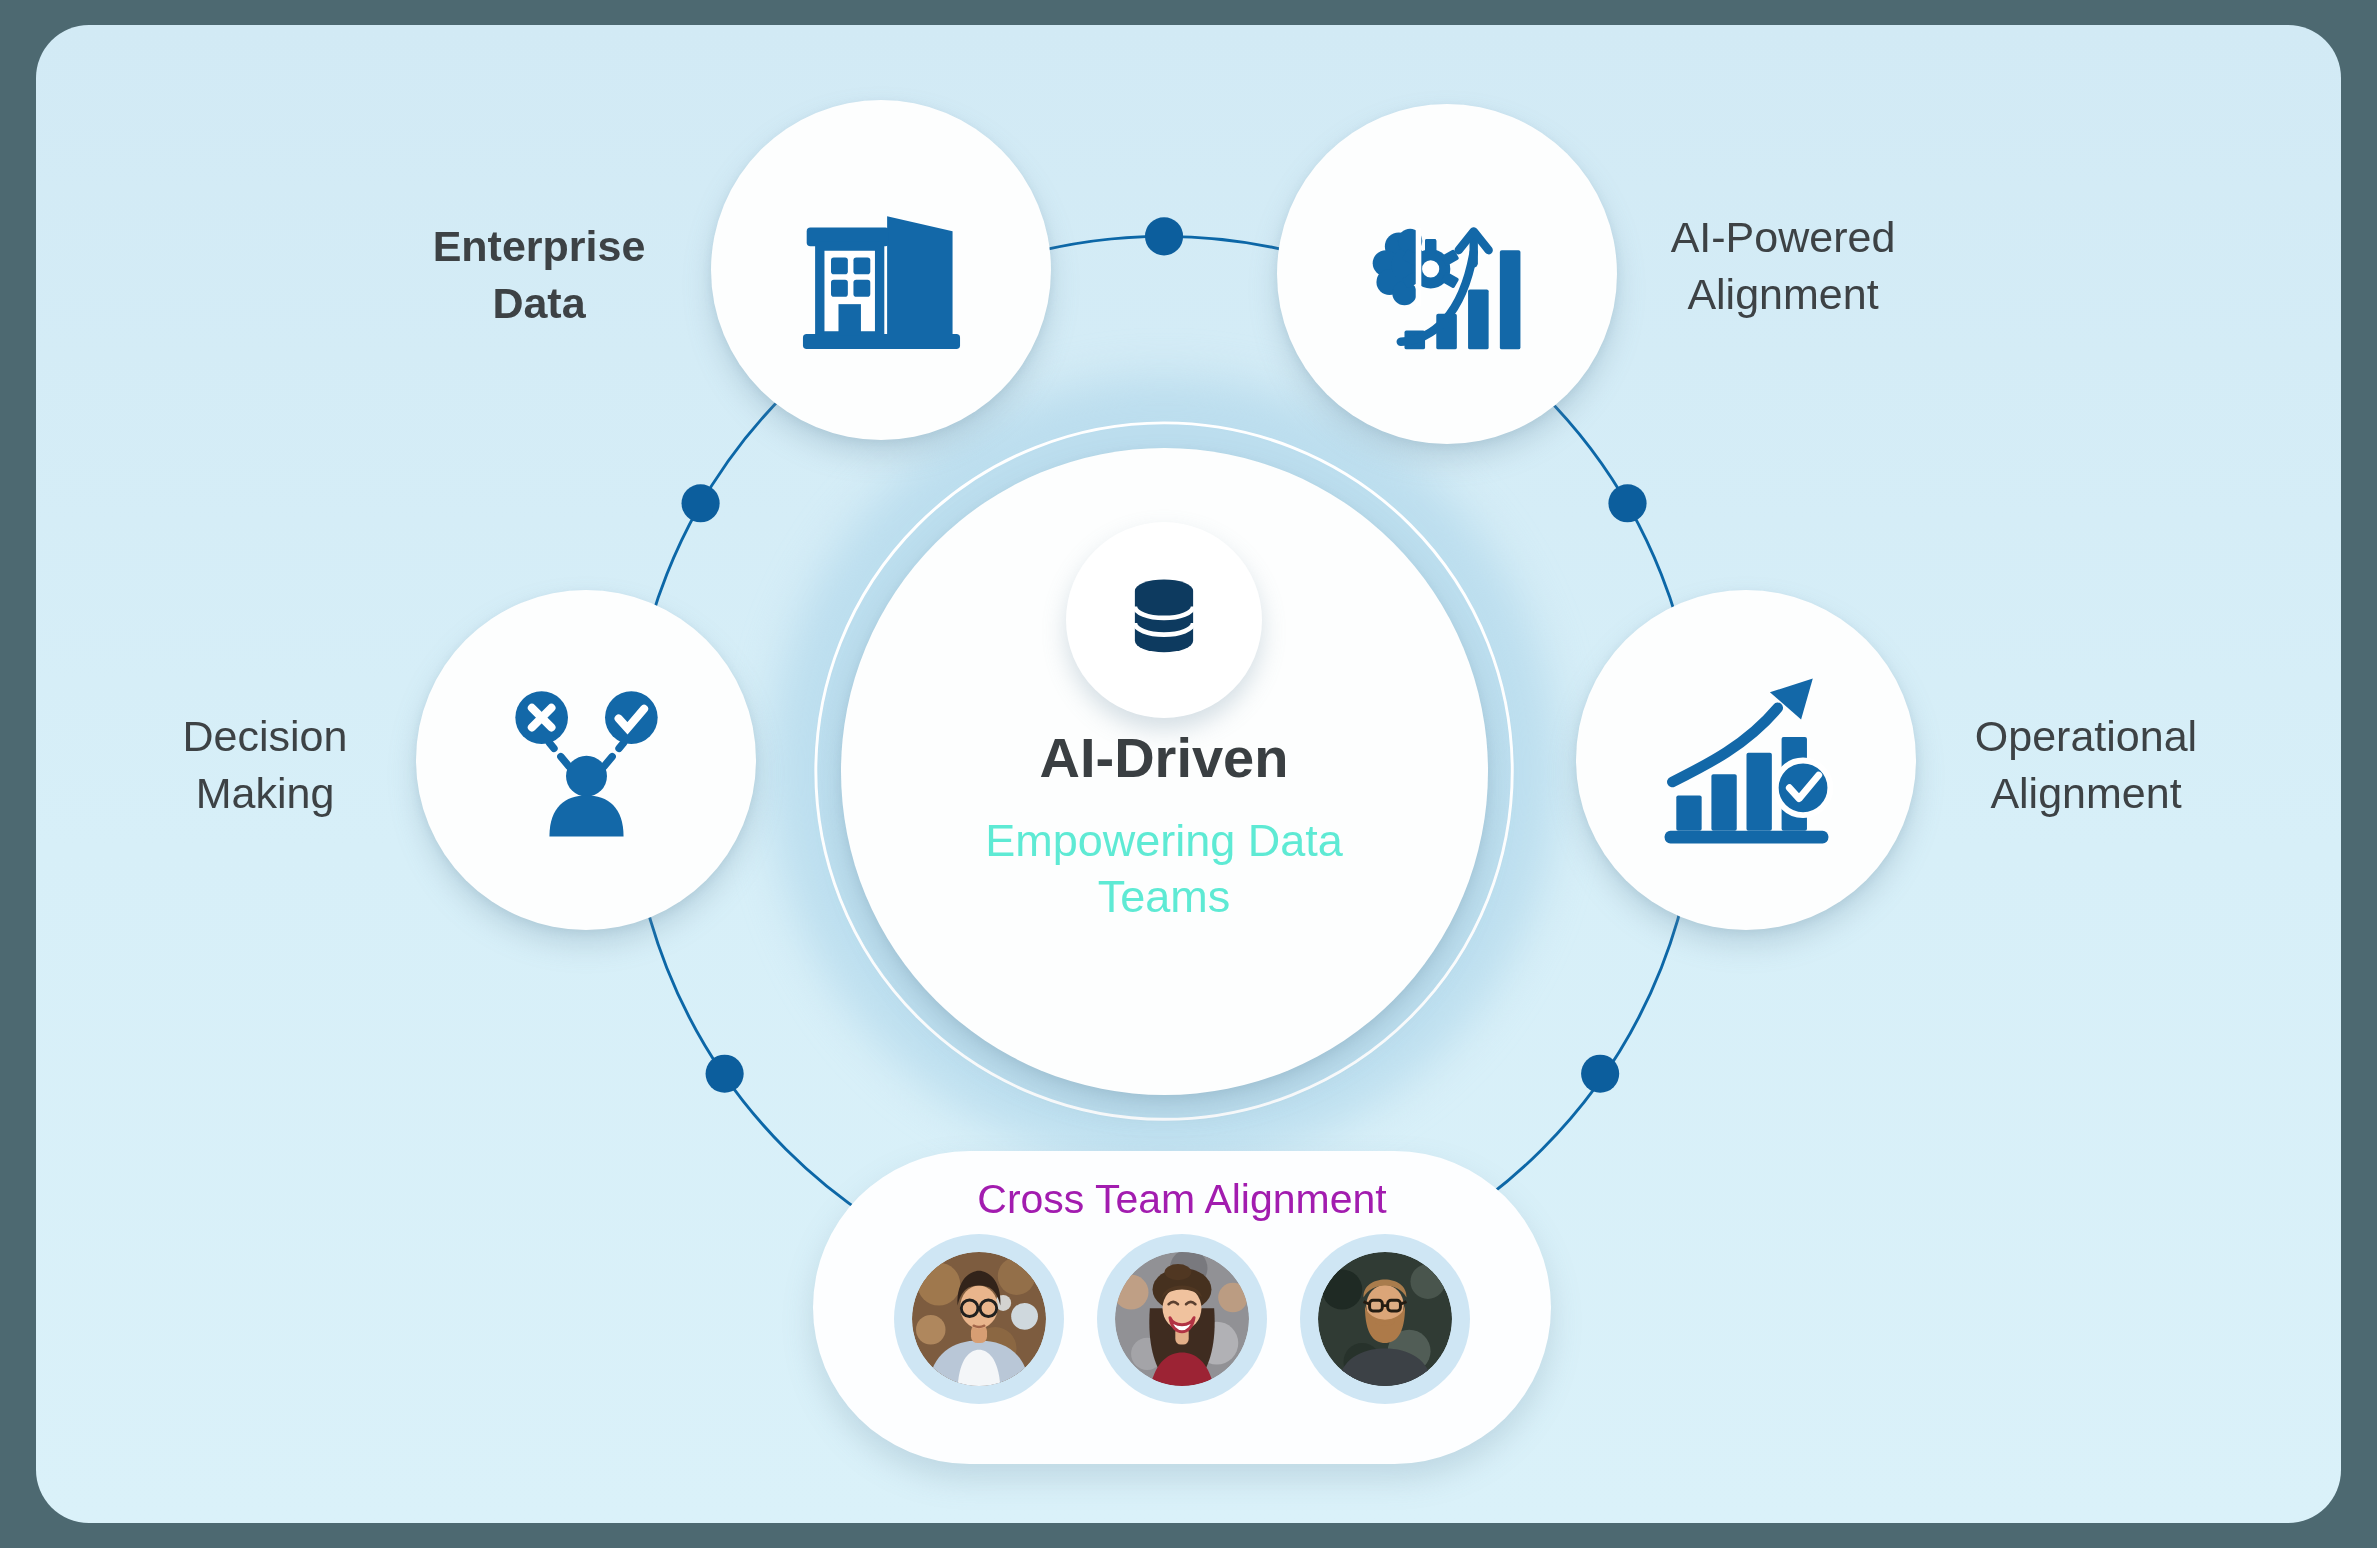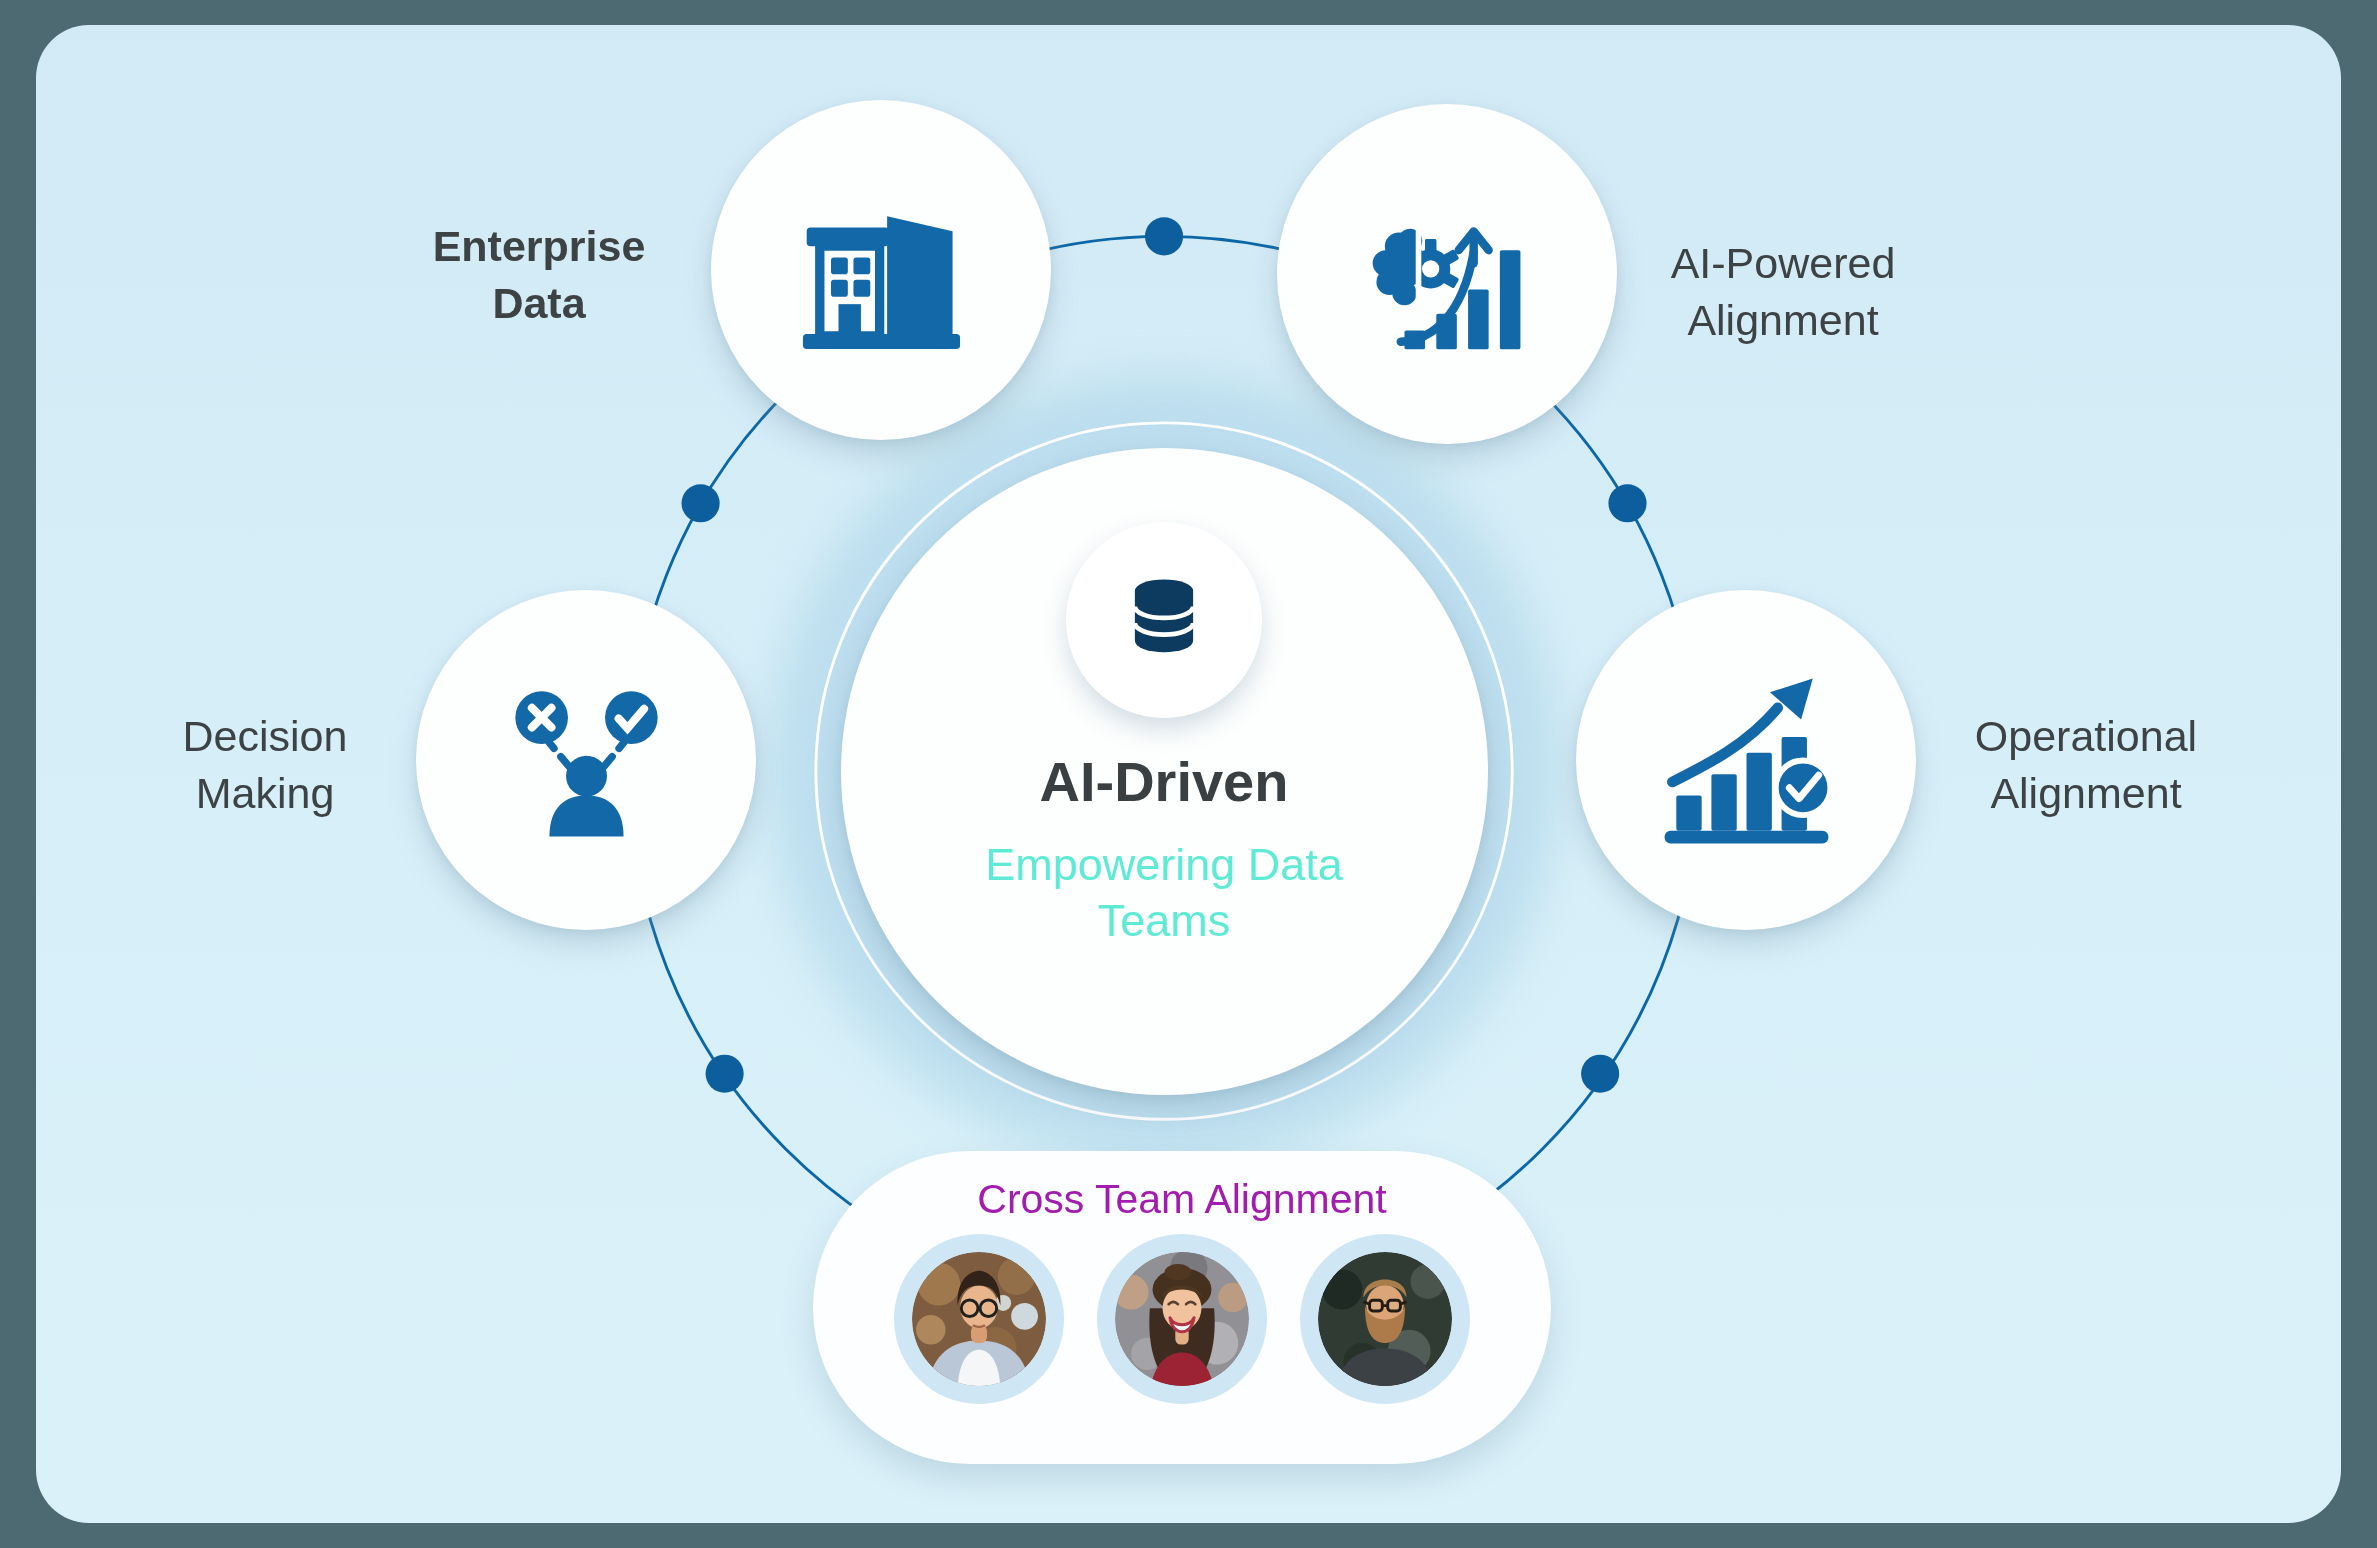--- a/index.html
+++ b/index.html
@@ -26,21 +26,21 @@
   .center-circle{
     left:841px;top:448px;width:647px;height:647px;
     display:block;
   }
   .badge{
     position:absolute;left:1066px;top:522px;width:196px;height:196px;border-radius:50%;
     background:#ffffff;box-shadow:0 11.6px 23px rgba(120,150,170,.30);
     display:flex;align-items:center;justify-content:center;
   }
   .center-text{
-    position:absolute;left:915px;top:726px;width:498px;text-align:center;color:#3a3f42;margin-top:24px;
+    position:absolute;left:915px;top:726px;width:498px;text-align:center;color:#3a3f42;
   }
   .center-title{font-size:56px;font-weight:700;line-height:1.16;}
   .center-sub{font-size:45px;font-weight:400;line-height:1.26;margin:21.6px auto 0;max-width:448px;color:#5eead4;}
   .node-label{
     position:absolute;transform:translate(-50%,-50%);
     text-align:center;color:#3d4245;font-size:43px;font-weight:500;line-height:1.32;white-space:nowrap;
   }
   .lbl-line{display:block;}
   .pill{
     position:absolute;left:813px;top:1151px;width:738px;height:313px;border-radius:158px;
@@ -154,21 +154,21 @@
         <rect x="44" y="71" width="11" height="19" rx="1"></rect>
         <rect x="61" y="58" width="11" height="32" rx="1"></rect>
         <rect x="78" y="37" width="11" height="53" rx="1"></rect>
       </g>
       <path d="M25,86 C42,85 58,72 64,38" fill="none" stroke="#1368a8" stroke-width="4.5" stroke-linecap="round"></path>
       <path d="M64,44 L64,30" stroke="#1368a8" stroke-width="4.5" stroke-linecap="round"></path>
       <path d="M56,37 L64,27 L72,37" fill="none" stroke="#1368a8" stroke-width="4.5" stroke-linecap="round" stroke-linejoin="round"></path>
     </svg>
   </span>
 </div>
-<div class="node-label" style="left:1783px;top:292px;">
+<div class="node-label" style="left:1783px;top:266px;">
   <span class="lbl-line">AI-Powered</span>
   <span class="lbl-line">Alignment</span>
 </div>
 
 <div class="circle-node" style="left:416px;top:590px;width:340px;height:340px;">
   <span class="node-icon">
     <svg width="195" height="195" viewBox="0 0 100 100">
       <g stroke="#1368a8" stroke-width="3.8" stroke-linecap="round" stroke-dasharray="6.5,5.5">
         <path d="M41,53 L31,41"></path>
         <path d="M59,53 L69,41"></path>

